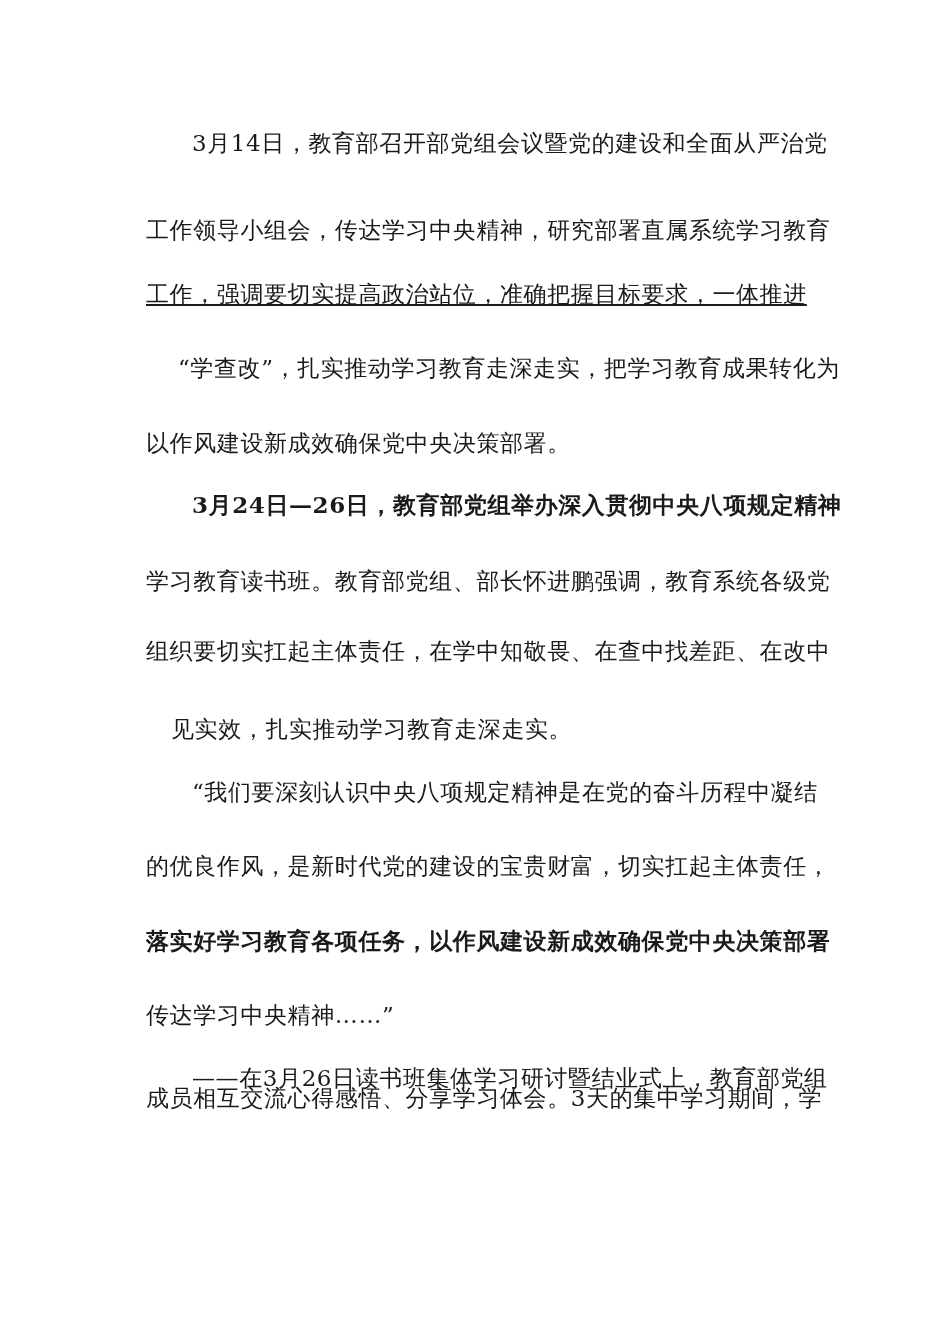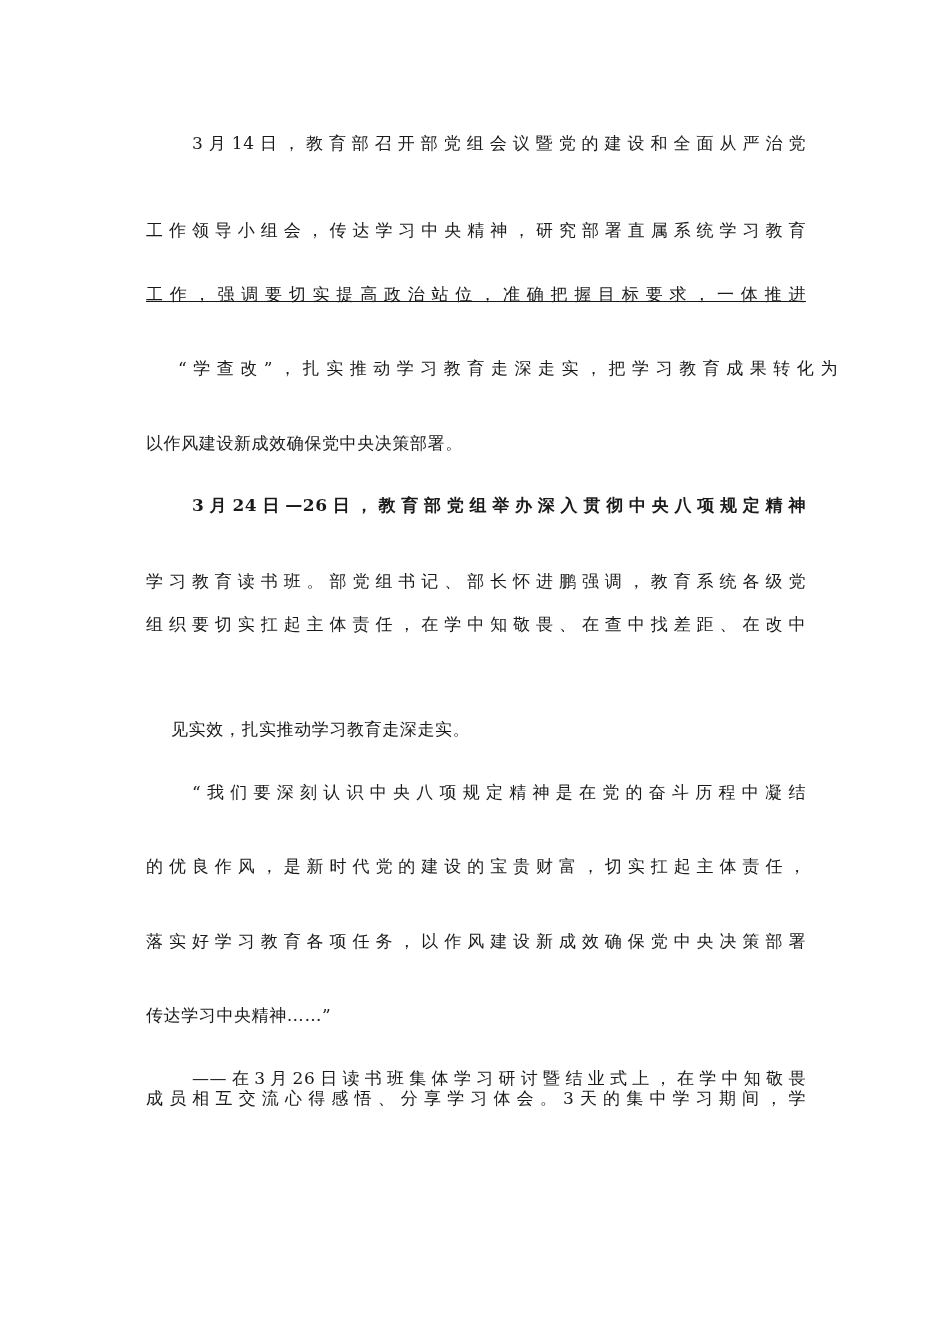--- a/index.html
+++ b/index.html
@@ -21,21 +21,21 @@
       top: 0;
       width: 950px;
       height: 1344px;
       background: #ffffff;
     }
     .line {
       position: absolute;
       left: 146px;
       width: 660px;
       height: 30px;
-      font-size: 17px;
+      font-size: 23px;
       line-height: 30px;
       white-space: nowrap;
       letter-spacing: 0.6px;
       text-align: justify;
       text-align-last: justify;
     }
     .line.last {
       text-align-last: left;
     }
     .line.indent {
@@ -51,30 +51,30 @@
   <div>
     <div class="line indent" style="top:128px;">3月14日，教育部召开部党组会议暨党的建设和全面从严治党</div>
     <div class="line" style="top:203px;margin-top:12px;">工作领导小组会，传达学习中央精神，研究部署直属系统学习教育</div>
     <div class="line" style="top:279px;text-decoration:underline;">工作，强调要切实提高政治站位，准确把握目标要求，一体推进</div>
     <div class="line" style="top:353px;margin-left:32px;">“学查改”，扎实推动学习教育走深走实，把学习教育成果转化为</div>
     <div class="line last" style="top:428px;">以作风建设新成效确保党中央决策部署。</div>
   </div>
 
   <div>
     <div class="line indent" style="top:490px;font-weight:bold;">3月24日—26日，教育部党组举办深入贯彻中央八项规定精神</div>
-    <div class="line" style="top:566px;">学习教育读书班。部党组书记、部长怀进鹏强调，教育系统各级党</div>
-    <div class="line" style="top:609px;">组织要切实扛起主体责任，在学中知敬畏、在查中找差距、在改中</div>
+    <div class="line" style="top:566px;">学习教育读书班。教育部党组、部长怀进鹏强调，教育系统各级党</div>
+    <div class="line" style="top:636px;">组织要切实扛起主体责任，在学中知敬畏、在查中找差距、在改中</div>
     <div class="line last" style="top:714px;margin-left:25px;">见实效，扎实推动学习教育走深走实。</div>
   </div>
 
   <div>
     <div class="line indent" style="top:777px;">“我们要深刻认识中央八项规定精神是在党的奋斗历程中凝结</div>
     <div class="line" style="top:851px;">的优良作风，是新时代党的建设的宝贵财富，切实扛起主体责任，</div>
-    <div class="line" style="top:926px;">落实好学习教育各项任务，以作风建设新成效确保党中央决策部署</div>
+    <div class="line" style="top:926px;font-weight:bold;">落实好学习教育各项任务，以作风建设新成效确保党中央决策部署</div>
     <div class="line last" style="top:1000px;">传达学习中央精神……”</div>
   </div>
 
   <div>
-    <div class="line indent" style="top:1063px;">——在3月26日读书班集体学习研讨暨结业式上，在学中知敬畏</div>
+    <div class="line indent" style="top:1063px;">——在3月26日读书班集体学习研讨暨结业式上，教育部党组</div>
     <div class="line" style="top:1083px;">成员相互交流心得感悟、分享学习体会。3天的集中学习期间，学</div>
   </div>
 
 </div>
 
 </body></html>

